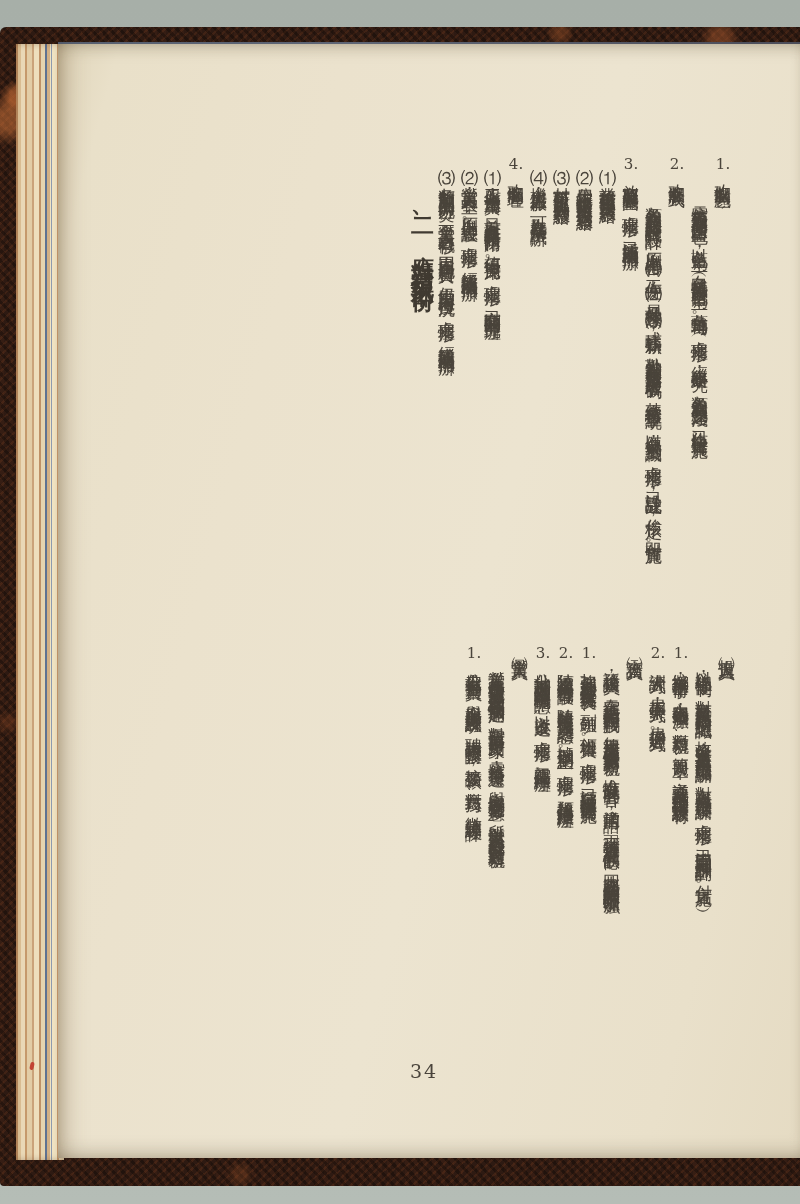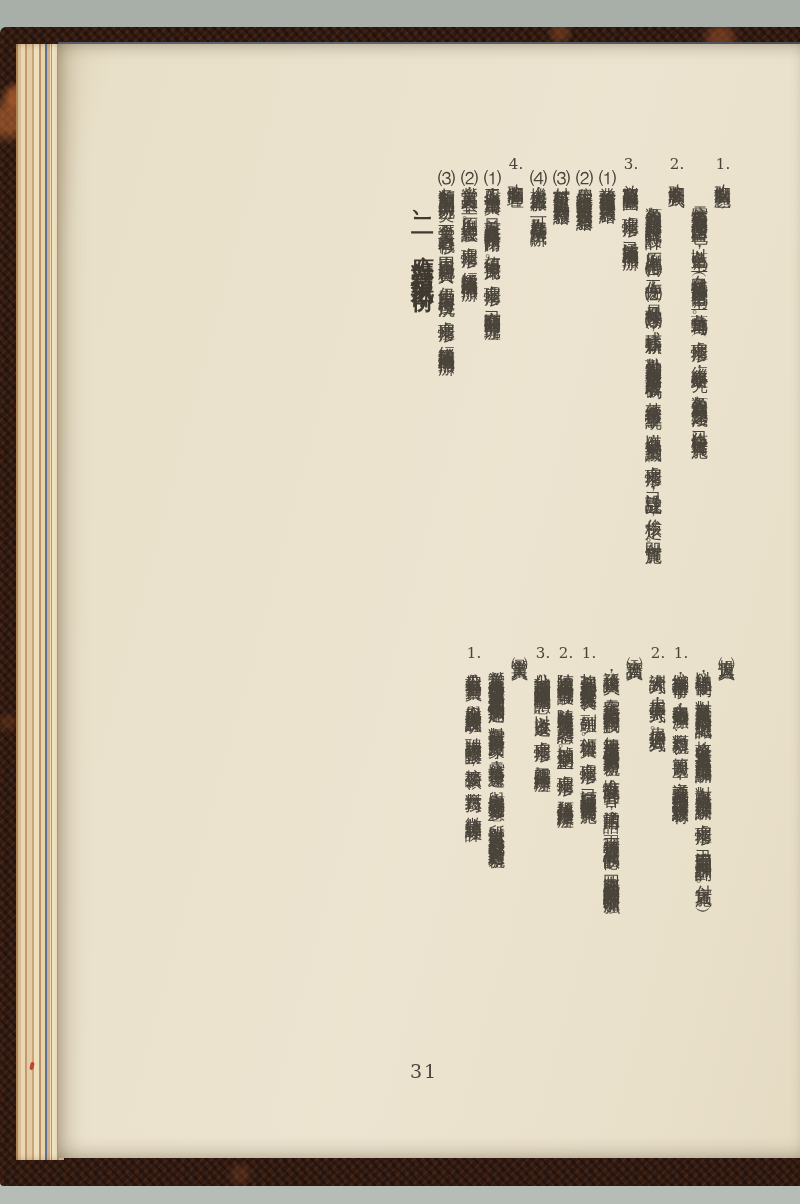--- a/index.html
+++ b/index.html
@@ -132,15 +132,15 @@
       <div class="it ind08"><span class="mk">㈡</span><span>話務人員：</span></div>
       <div class="it ind15"><span>話務接線人員，在電話上不能與用戶面對接觸，無法用笑容或各種表情表示服務禮貌，惟有以悅耳的聲音，適當的用語，來彌補這種「看不見」的缺憾。因此話務人員的語態訓練必須予以加強。</span></div>
       <div class="it ind08"><span class="num">1.</span><span>加強各局話務觀察工作及提高班長、副領班、領班權責。（處理情形：已訂定分層授權辦法通飭實施）</span></div>
       <div class="it ind08"><span class="num">2.</span><span>陸續添購各局錄音機設備，隨時錄製值機欠佳人員之語態，據以個別糾正。（處理情形：視預算情形陸續辦理）。</span></div>
       <div class="it ind08"><span class="num">3.</span><span>分批抽調話務人員開班訓練值機語態，以資改進。（處理情形：視需要陸續辦理）。</span></div>
       <div class="it ind08"><span class="mk">㈢</span><span>營業人員：</span></div>
       <div class="it ind15"><span>營業人員的任務是提供電信服務並使顧客感到愉快和滿足，對電信服務留下良好印象。電信業務愈發達，與顧客接觸之機會愈多，所以營業人員必須養成一種良好之應對禮貌。</span></div>
       <div class="it ind08"><span class="num">1.</span><span>分批召集各局營業員，舉辦服務態度訓練班，聘請大學教授講授：接談要領，應對技巧、微笑訓練等課程</span></div>
     </div>
 
-    <div class="pageno">31</div>
+    <div class="pageno">34</div>
   </div>
 </div>
 
 </body></html>

